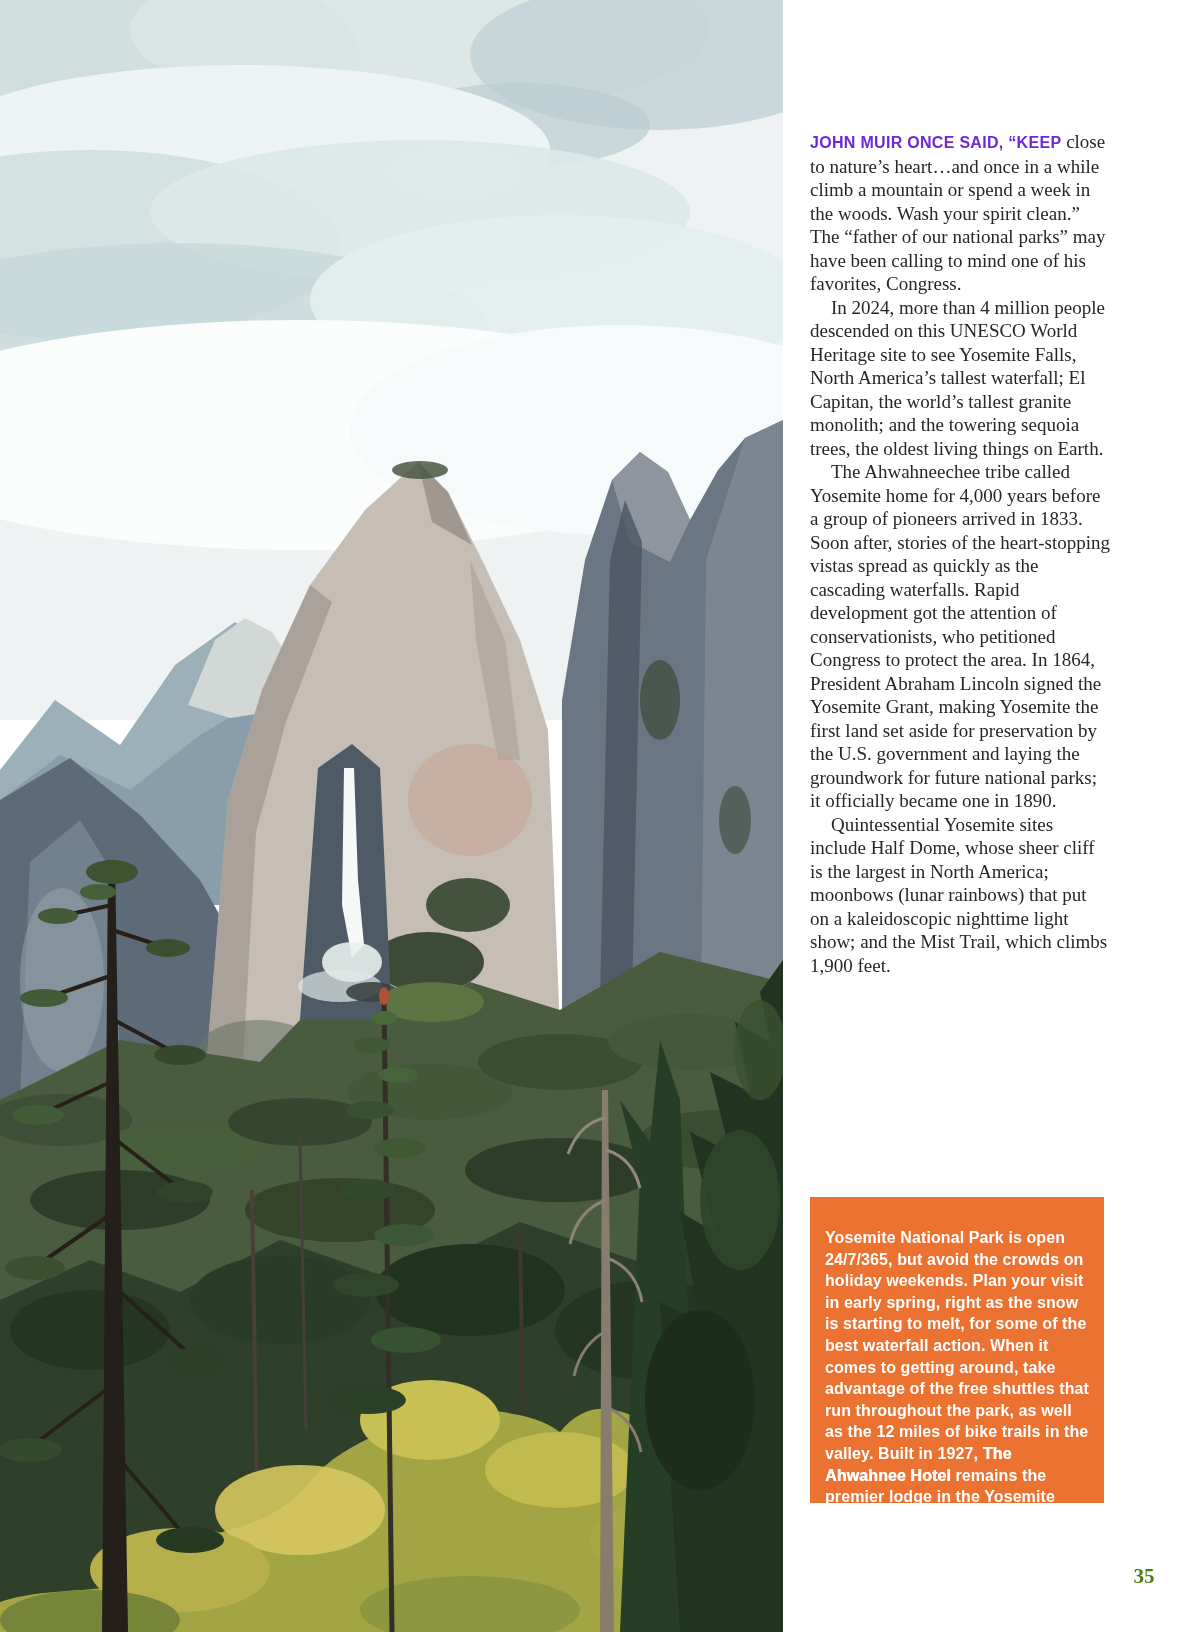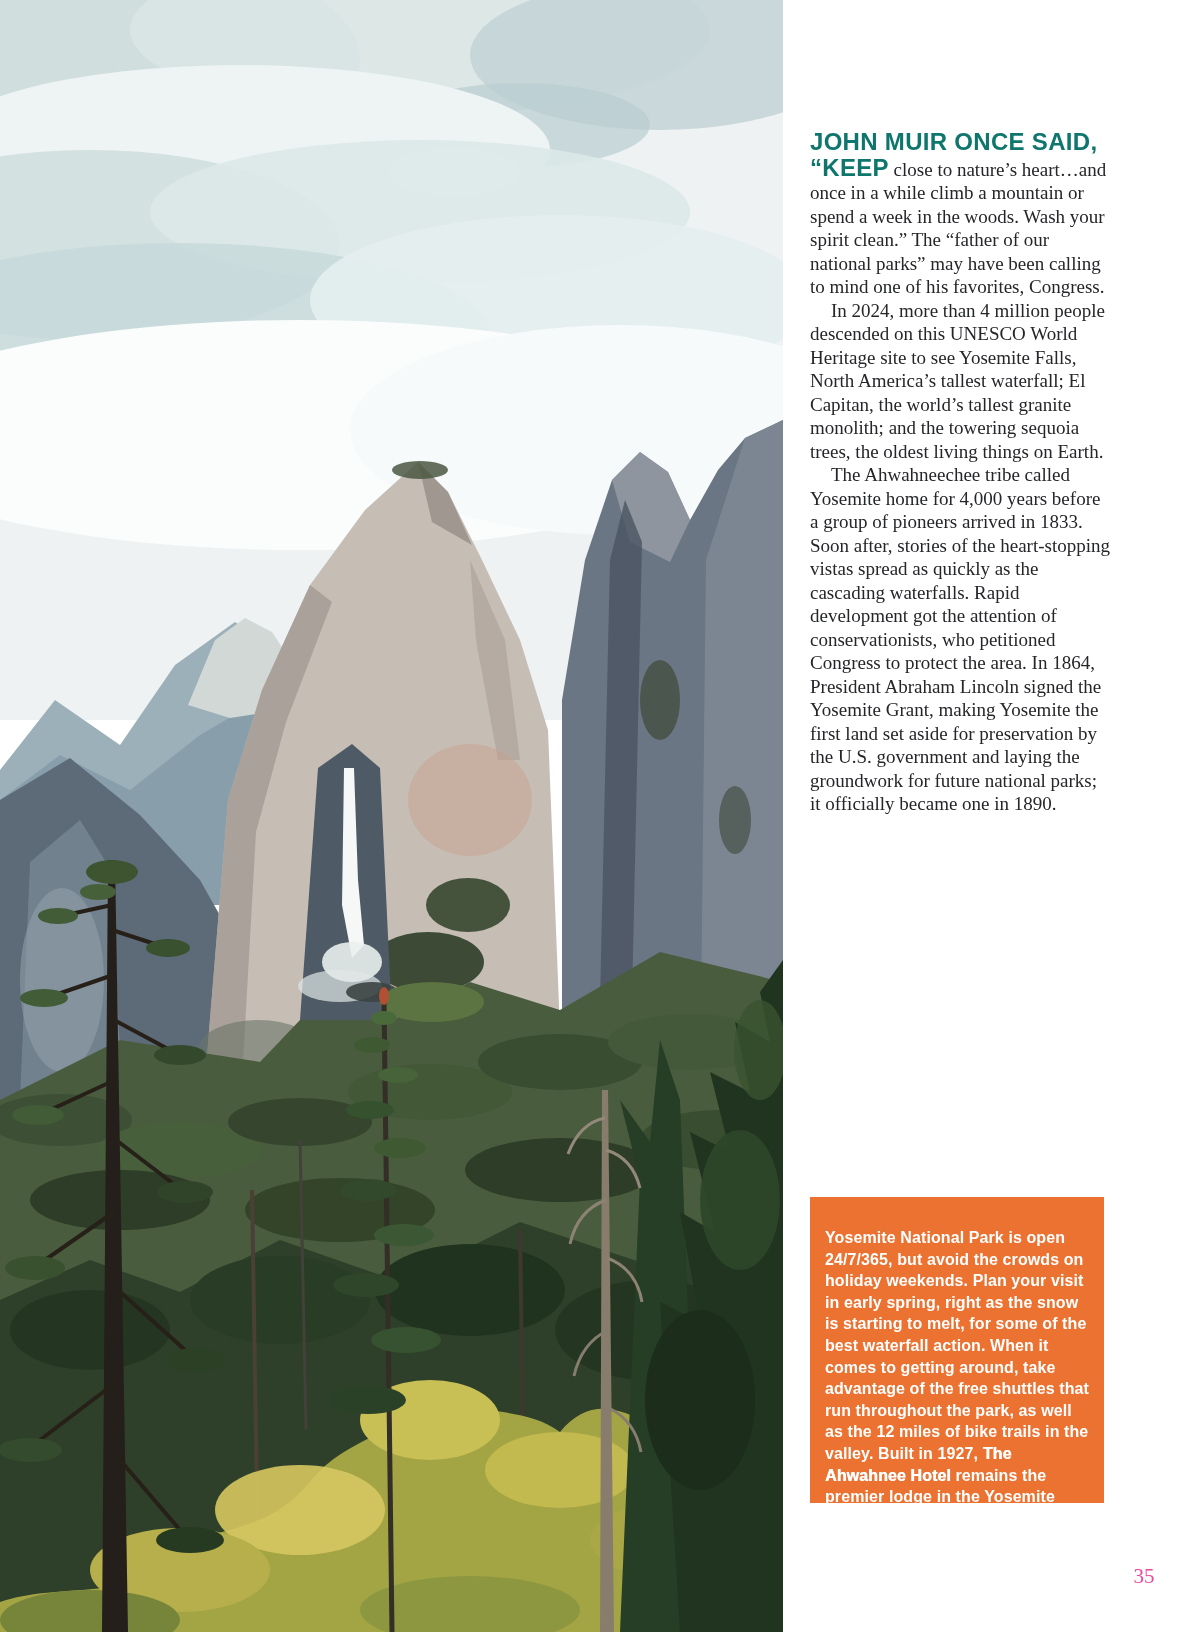--- a/index.html
+++ b/index.html
@@ -8,32 +8,32 @@
   .page{position:absolute;left:0;top:0;width:1200px;height:1632px;overflow:hidden;background:#ffffff;}
 
   .photo{position:absolute;left:0;top:0;width:783px;height:1632px;overflow:hidden;}
   .photo svg{display:block;}
 
   .article{position:absolute;left:810px;top:130px;width:300px;
            color:#25262a;font-size:19px;line-height:23.5px;}
   .para{margin:0;}
   .para.indent{text-indent:21px;}
   .lead-in{font-family:"Liberation Sans",sans-serif;font-weight:bold;
-           font-size:24px;letter-spacing:0.3px;color:#0f766e;}
+           font-size:16px;letter-spacing:0.3px;color:#6d28d9;}
   .leaf{display:inline-block;vertical-align:-3px;margin-left:5px;line-height:0;}
 
   .tip-box{position:absolute;left:810px;top:1197px;width:294px;height:306px;
            background:#EC7231;box-sizing:border-box;padding:30px 15px;}
   .tip-box p{margin:0;color:#ffffff;font-family:"Liberation Sans",sans-serif;
              font-weight:bold;font-size:16px;line-height:21.6px;letter-spacing:0.1px;}
   .tip-box .hotel{font-weight:bold;text-shadow:0.5px 0 0 #ffffff;}
 
   .page-number{position:absolute;left:1120px;top:1564px;width:48px;text-align:center;
-               font-family:"Liberation Serif",serif;font-weight:normal;
-               font-size:21px;color:#ec4899;}
+               font-family:"Liberation Serif",serif;font-weight:bold;
+               font-size:21px;color:#4d7c0f;}
 </style>
 </head>
 <body>
 
 <div class="page">
 
   <div class="photo">
     <svg viewBox="0 0 783 1632" width="783" height="1632" preserveAspectRatio="none">
 
       <rect x="0" y="0" width="783" height="720" fill="#eef2f3"></rect>
@@ -163,20 +163,21 @@
       <ellipse cx="30" cy="1450" rx="32" ry="12" fill="#344b2d"></ellipse>
       <line x1="120" y1="1460" x2="180" y2="1530" stroke="#262019" stroke-width="4"></line>
       <ellipse cx="190" cy="1540" rx="34" ry="13" fill="#263a22"></ellipse>
     </svg>
   </div>
 
   <div class="article">
     <p class="para"><span class="lead-in">JOHN MUIR ONCE SAID, “KEEP</span> <span>close to nature’s heart…and once in a while climb a mountain or spend a week in the woods. Wash your spirit clean.” The “father of our national parks” may have been calling to mind one of his favorites, Congress.</span></p>
     <p class="para indent">In 2024, more than 4 million people descended on this UNESCO World Heritage site to see Yosemite Falls, North America’s tallest waterfall; El Capitan, the world’s tallest granite monolith; and the towering sequoia trees, the oldest living things on Earth.</p>
     <p class="para indent">The Ahwahneechee tribe called Yosemite home for 4,000 years before a group of pioneers arrived in 1833. Soon after, stories of the heart-stopping vistas spread as quickly as the cascading waterfalls. Rapid development got the attention of conservationists, who petitioned Congress to protect the area. In 1864, President Abraham Lincoln signed the Yosemite Grant, making Yosemite the first land set aside for preservation by the U.S. government and laying the groundwork for future national parks; it officially became one in 1890.</p>
+    <p class="para indent">Quintessential Yosemite sites include Half Dome, whose sheer cliff is the largest in North America; moonbows (lunar rainbows) that put on a kaleidoscopic nighttime light show; and the Mist Trail, which climbs 1,900 feet.</p>
   </div>
 
   <div class="tip-box">
     <p><span>Yosemite National Park is open 24/7/365, but avoid the crowds on holiday weekends. Plan your visit in early spring, right as the snow is starting to melt, for some of the best waterfall action. When it comes to getting around, take advantage of the free shuttles that run throughout the park, as well as the 12 miles of bike trails in the valley. Built in 1927, </span><span class="hotel">The Ahwahnee Hotel</span><span> remains the premier lodge in the Yosemite area.</span></p>
   </div>
 
   <div class="page-number">35</div>
 
 </div>
 

